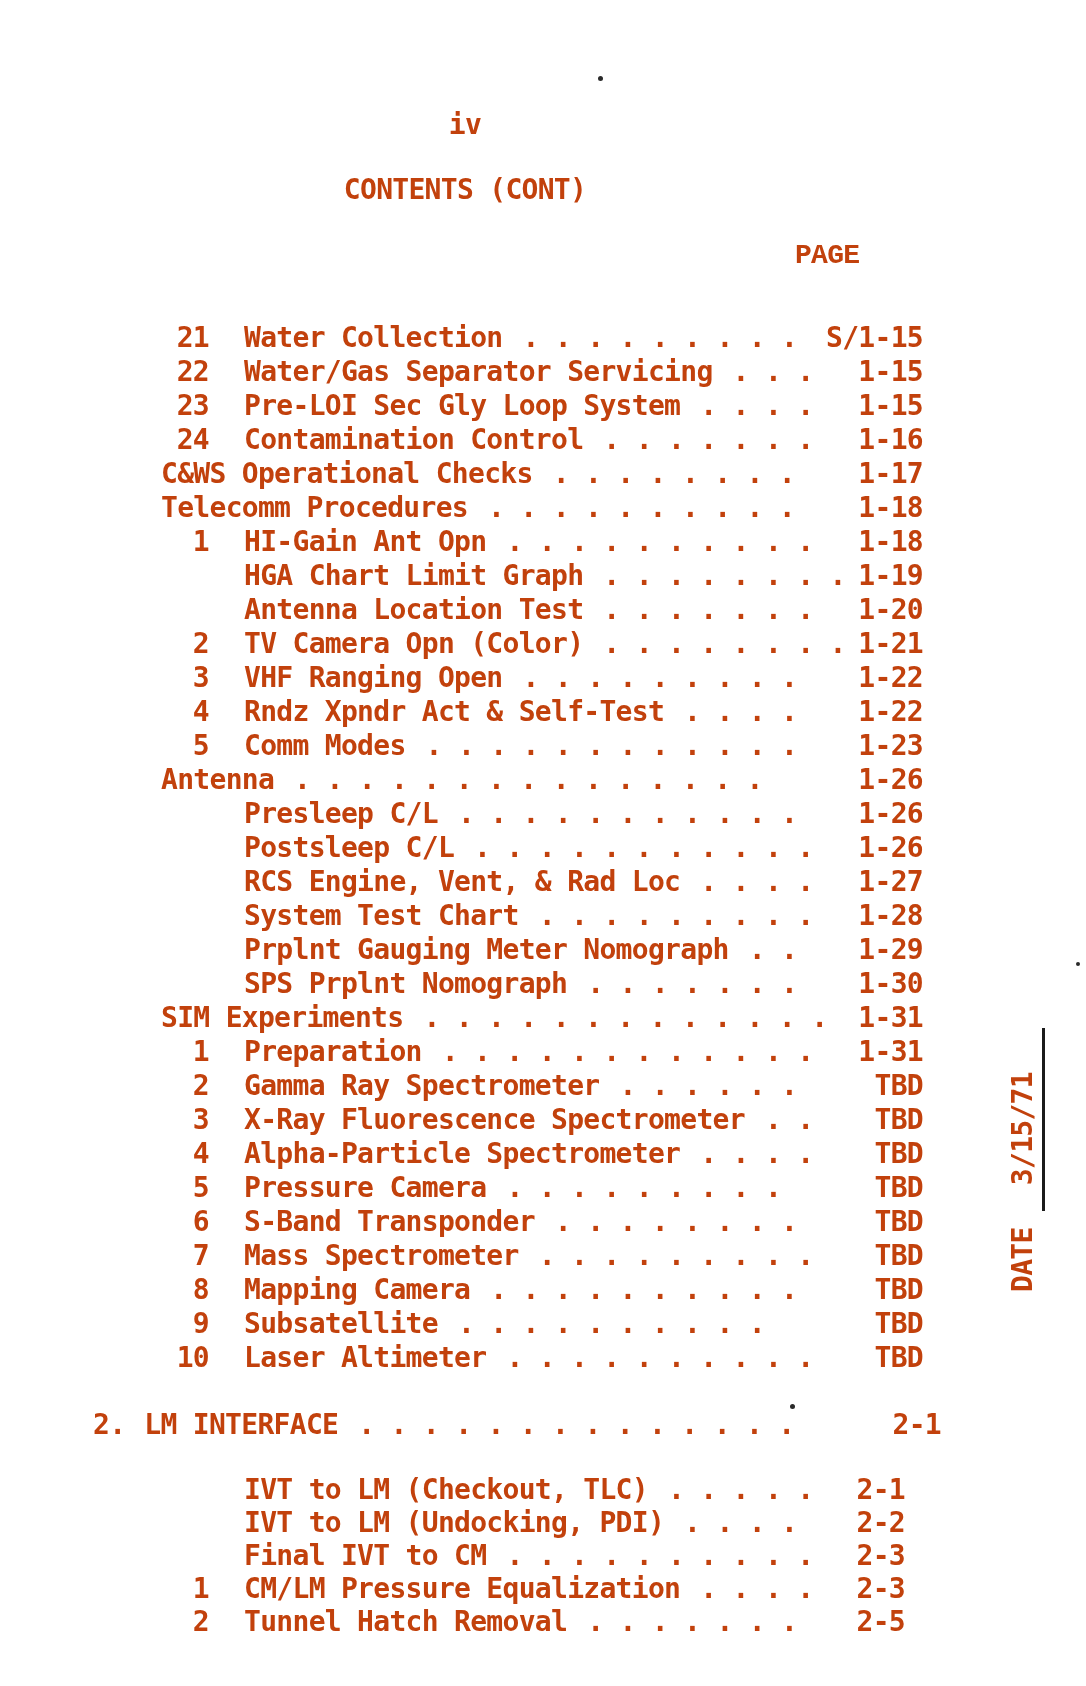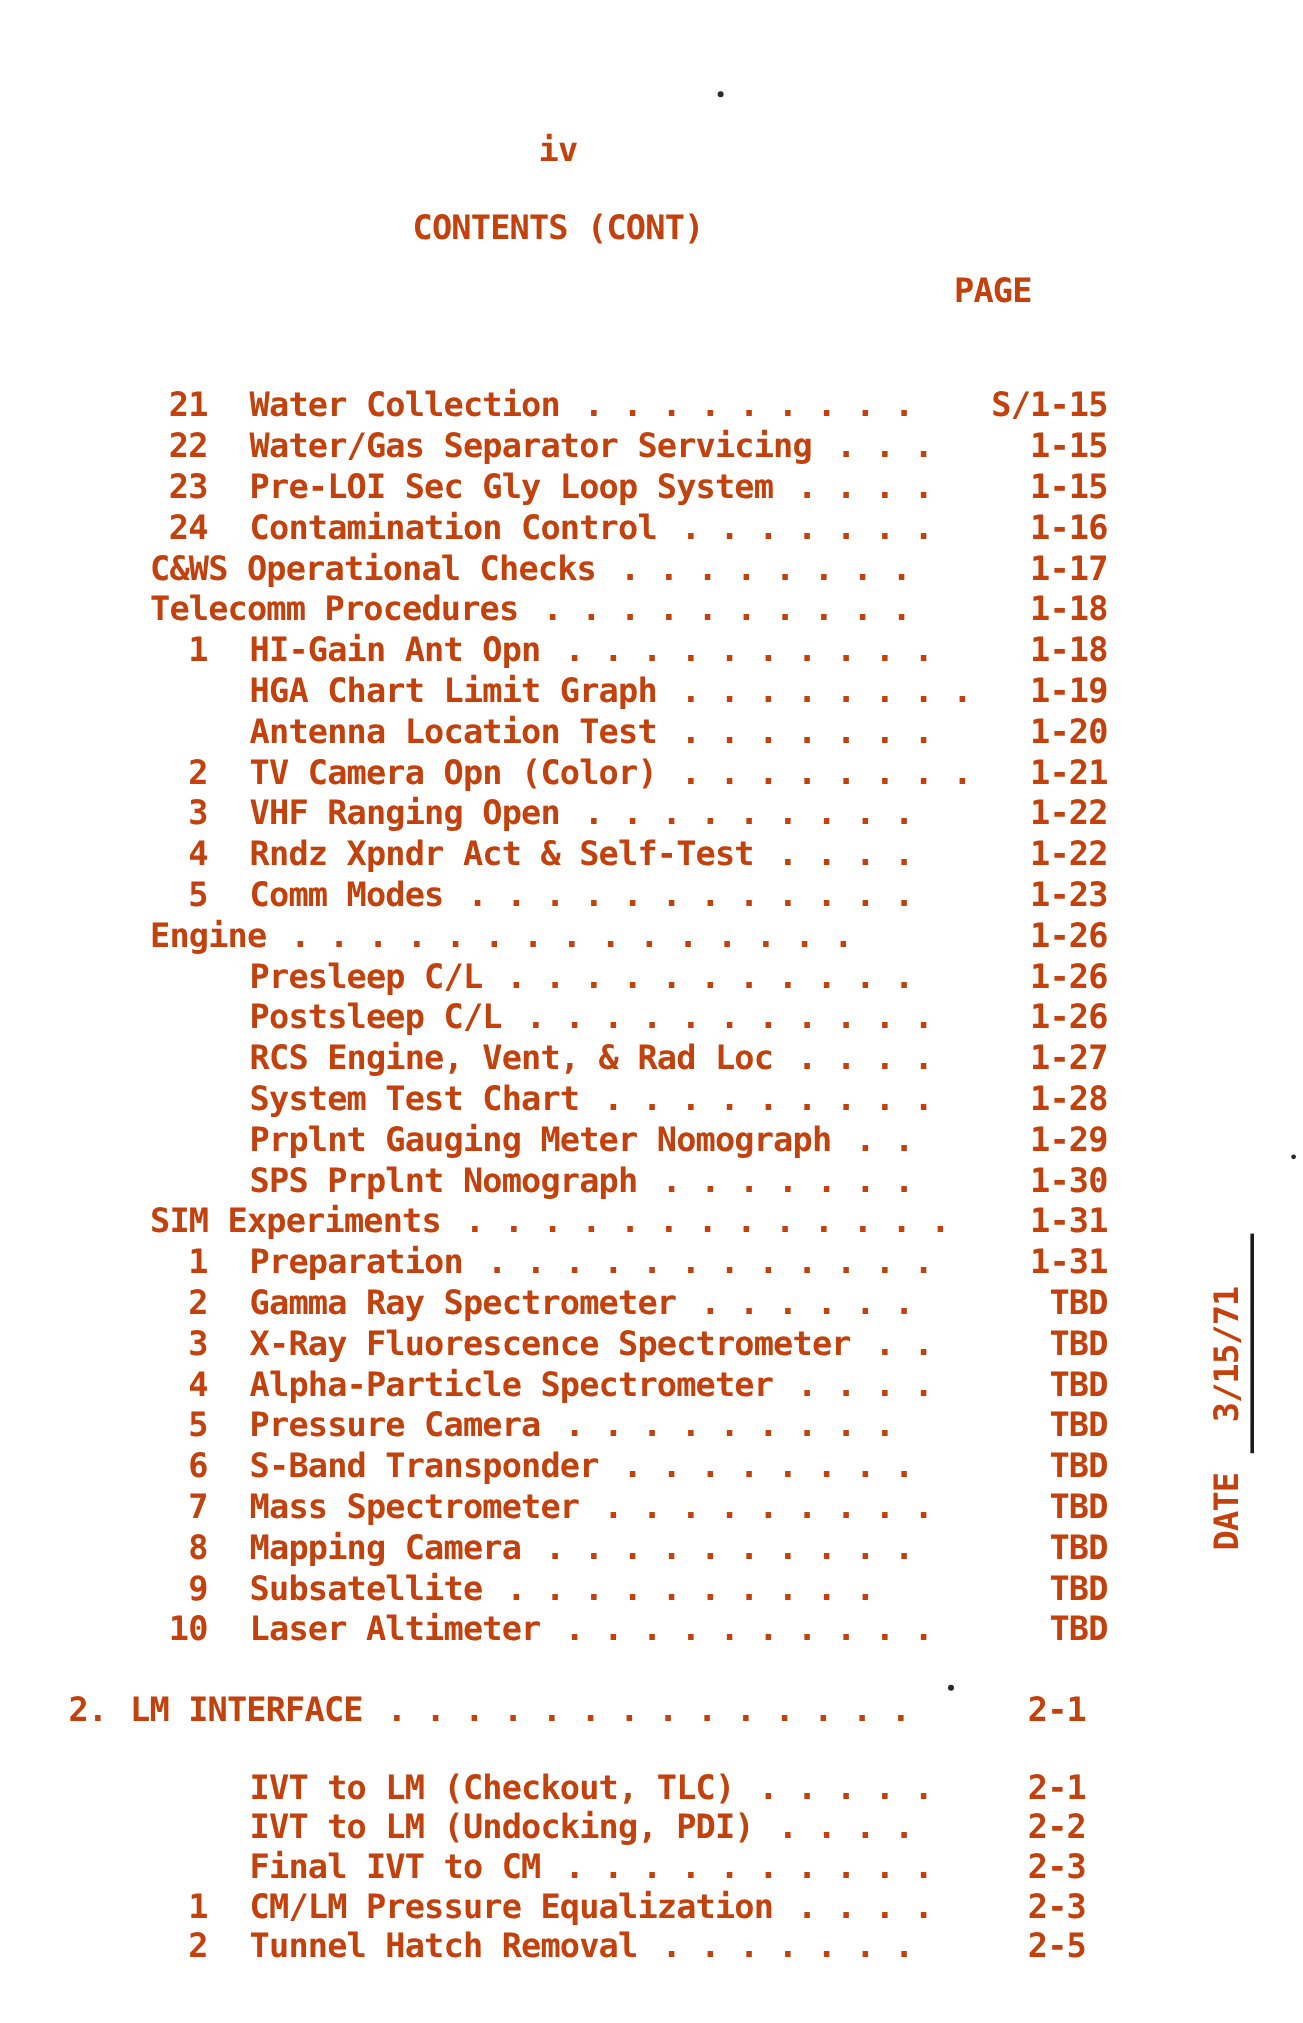--- a/index.html
+++ b/index.html
@@ -11,26 +11,26 @@
     font-family:"DejaVu Sans Mono",monospace;
     font-weight:700;
     font-size:28px;
     line-height:34px;
     letter-spacing:-0.7px;
     overflow:hidden;
   }
   .centered-block{position:absolute;left:0;width:930px;text-align:center;white-space:pre;}
   .folio{top:108px;}
   .doc-title{top:173px;}
-  .page-col-header{position:absolute;left:795px;top:226px;white-space:pre;}
+  .page-col-header{position:absolute;left:795px;top:239px;white-space:pre;font-family:Liberation Mono, monospace;}
   .toc{position:absolute;left:0;}
   .toc-1{top:321px;width:923px;}
   .toc-2{top:1473px;width:905px;}
   .toc-2 .row{height:33px;}
-  .row{display:flex;height:34px;align-items:baseline;}
+  .row{display:flex;height:34px;align-items:baseline;padding-left:36px;}
   .row span{white-space:pre;}
   .num{flex:0 0 173px;text-align:right;}
   .hdr-title{margin-left:125px;}
   .title{margin-left:35px;}
   .dots{margin-left:20px;}
   .pageref{margin-left:auto;text-align:right;}
   .sec2-heading{position:absolute;top:1408px;left:0;width:905px;}
   .sec2-num{margin-left:57px;}
   .sec2-title{margin-left:19px;}
   .date-block{
@@ -126,21 +126,21 @@
         <span class="dots">. . . .</span>
         <span class="pageref">1-22</span>
       </div>
       <div class="row">
         <span class="num">5</span>
         <span class="title">Comm Modes</span>
         <span class="dots">. . . . . . . . . . . .</span>
         <span class="pageref">1-23</span>
       </div>
       <div class="row">
-        <span class="hdr-title">Engine</span>
+        <span class="hdr-title">Antenna</span>
         <span class="dots">. . . . . . . . . . . . . . .</span>
         <span class="pageref">1-26</span>
       </div>
       <div class="row">
         <span class="num"></span>
         <span class="title">Presleep C/L</span>
         <span class="dots">. . . . . . . . . . .</span>
         <span class="pageref">1-26</span>
       </div>
       <div class="row">

